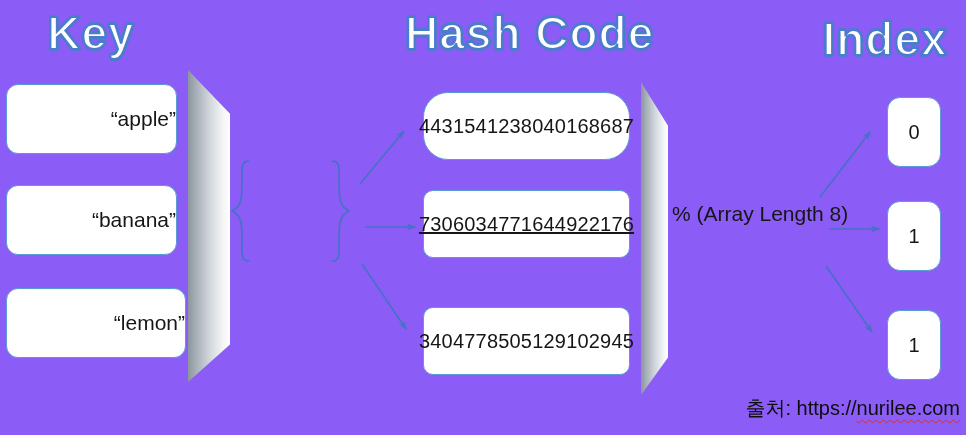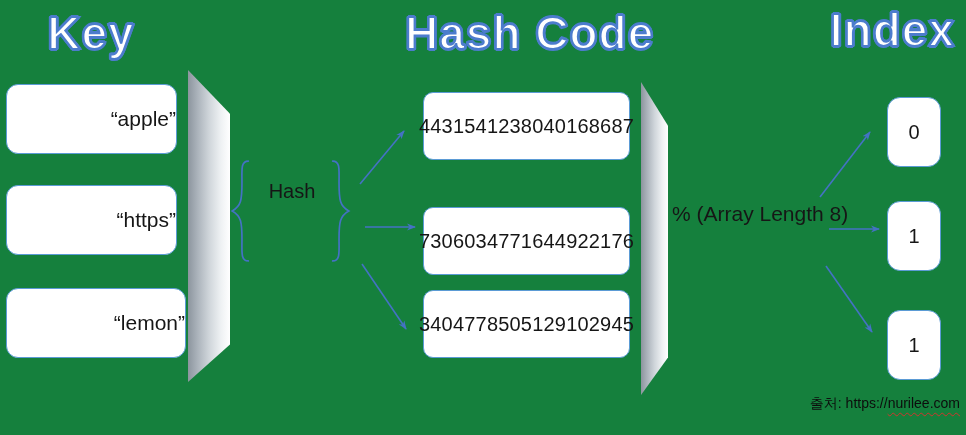--- a/index.html
+++ b/index.html
@@ -1,19 +1,19 @@
 <!DOCTYPE html>
 <html><head>
 <meta charset="utf-8">
 <style>
   html,body{margin:0;padding:0;background:#ffffff;}
   #canvas{
     position:relative;
     width:966px;height:435px;
-    background:#15803d;
+    background:#8b5cf6;
     overflow:hidden;
     font-family:"Liberation Sans", sans-serif;
     color:#111;
   }
   
   .outline-title{
     position:absolute;
     font-weight:bold;
     font-size:46px;
     letter-spacing:1px;
@@ -21,40 +21,40 @@
     -webkit-text-stroke:2.2px #4c7ccd;
     text-shadow:
       1.6px 0 0 #4c7ccd, -1.6px 0 0 #4c7ccd,
       0 1.6px 0 #4c7ccd, 0 -1.6px 0 #4c7ccd,
       1.2px 1.2px 0 #4c7ccd, -1.2px 1.2px 0 #4c7ccd,
       1.2px -1.2px 0 #4c7ccd, -1.2px -1.2px 0 #4c7ccd;
     white-space:nowrap;
   }
   #title-key{left:36px;top:6px;width:110px;text-align:center;}
   #title-hash-code{left:405px;top:6px;width:226px;text-align:center;}
-  #title-index{left:815px;top:3px;width:140px;text-align:right;}
+  #title-index{left:815px;top:12px;width:140px;text-align:center;}
 
   .rbox{
     position:absolute;
     border:1.5px solid #5B9BD5;
     border-radius:12px;
     background:#ffffff;
     display:flex;align-items:center;justify-content:center;
     font-size:21px;
     color:#161616;
   }
   .key-box{left:6px;width:169px;height:68px;justify-content:flex-end;}
   #key-box-0{top:84px;}
   #key-box-1{top:185px;}
   #key-box-2{top:288px;padding-left:9px;}
 
   .hash-box{left:423px;width:205px;height:66px;border-radius:10px;font-size:20px;letter-spacing:0.2px;}
-  #hash-box-0{top:92px;}
-  #hash-box-1{top:207px;}
-  #hash-box-2{top:290px;}
+  #hash-box-0{top:92px;border-radius:25px;}
+  #hash-box-1{top:190px;text-decoration:underline;}
+  #hash-box-2{top:307px;}
 
   .index-box{left:887px;width:52px;height:68px;border-radius:13px;font-size:20px;}
   #index-box-0{top:97px;}
   #index-box-1{top:201px;}
   #index-box-2{top:310px;}
 
   .divider{
     position:absolute;
     background:linear-gradient(to right,#8c959e 0%,#aab2ba 22%,#cfd5da 50%,#eef1f3 78%,#ffffff 100%);
     clip-path:polygon(0 0, 100% 14%, 100% 88%, 0 100%);
@@ -72,55 +72,54 @@
 
   #mod-label{
     position:absolute;left:672px;top:202px;
     font-size:21px;color:#161616;white-space:nowrap;
   }
 
   #arrow-layer{position:absolute;left:0;top:0;width:966px;height:435px;pointer-events:none;}
 
   #footer{
     position:absolute;right:6px;top:395px;
-    font-size:14px;color:#0d0d0d;white-space:nowrap;
+    font-size:20px;color:#0d0d0d;white-space:nowrap;
   }
   #footer .domain{
     text-decoration:underline wavy #d0342c;
     text-decoration-thickness:1px;
     text-underline-offset:4px;
   }
 </style>
 </head>
 <body>
 
 <div id="canvas">
 
   <div class="outline-title" id="title-key">Key</div>
   <div class="outline-title" id="title-hash-code">Hash Code</div>
   <div class="outline-title" id="title-index">Index</div>
 
   <div class="rbox key-box" id="key-box-0">
     <span>“apple”</span>
   </div>
   <div class="rbox key-box" id="key-box-1">
-    <span>“https”</span>
+    <span>“banana”</span>
   </div>
   <div class="rbox key-box" id="key-box-2">
     <span>“lemon”</span>
   </div>
 
   <div class="divider" id="divider-1"></div>
   <div class="divider" id="divider-2"></div>
 
   <svg class="brace" id="brace-left" viewBox="0 0 26 124">
     <path d="M24 3 C15 3 16.5 13 16.5 29 C16.5 49 15.5 56 5 62 C15.5 68 16.5 75 16.5 95 C16.5 111 15 121 24 121" fill="none" stroke="#4472C4" stroke-width="2" stroke-linecap="round"></path>
   </svg>
   <div id="hash-function-label">
-    <div>Hash</div>
   </div>
   <svg class="brace" id="brace-right" viewBox="0 0 26 124">
     <path d="M2 3 C11 3 9.5 13 9.5 29 C9.5 49 10.5 56 21 62 C10.5 68 9.5 75 9.5 95 C9.5 111 11 121 2 121" fill="none" stroke="#4472C4" stroke-width="2" stroke-linecap="round"></path>
   </svg>
 
   <div class="rbox hash-box" id="hash-box-0">
     <span>4431541238040168687</span>
   </div>
   <div class="rbox hash-box" id="hash-box-1">
     <span>7306034771644922176</span>

